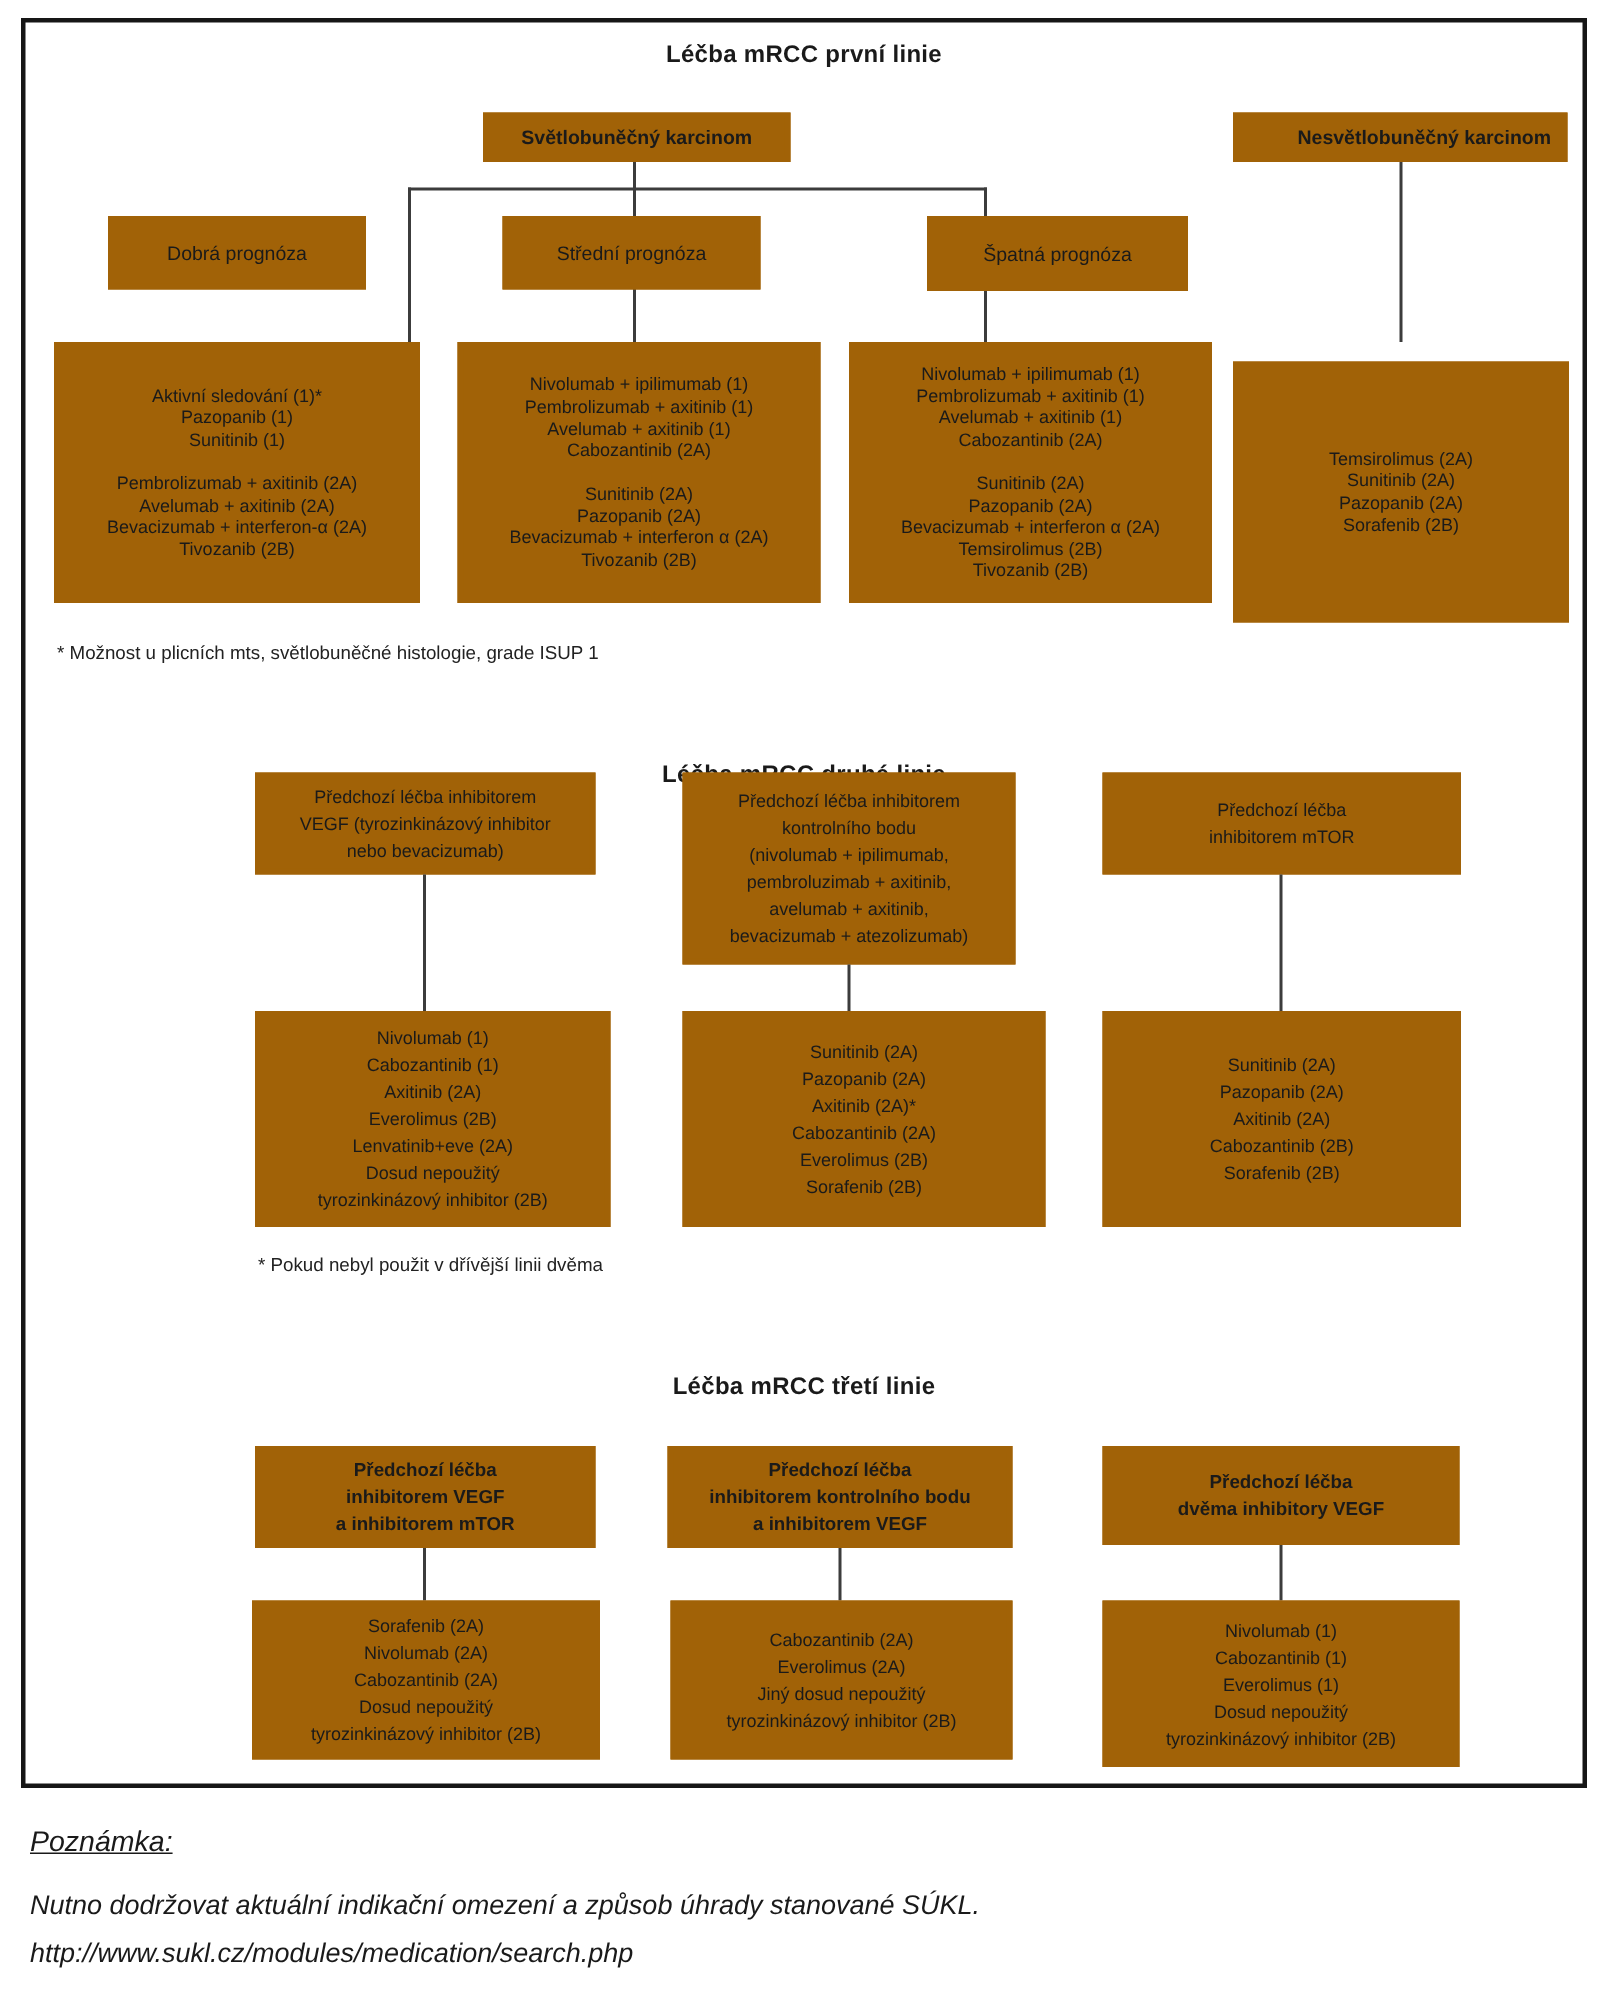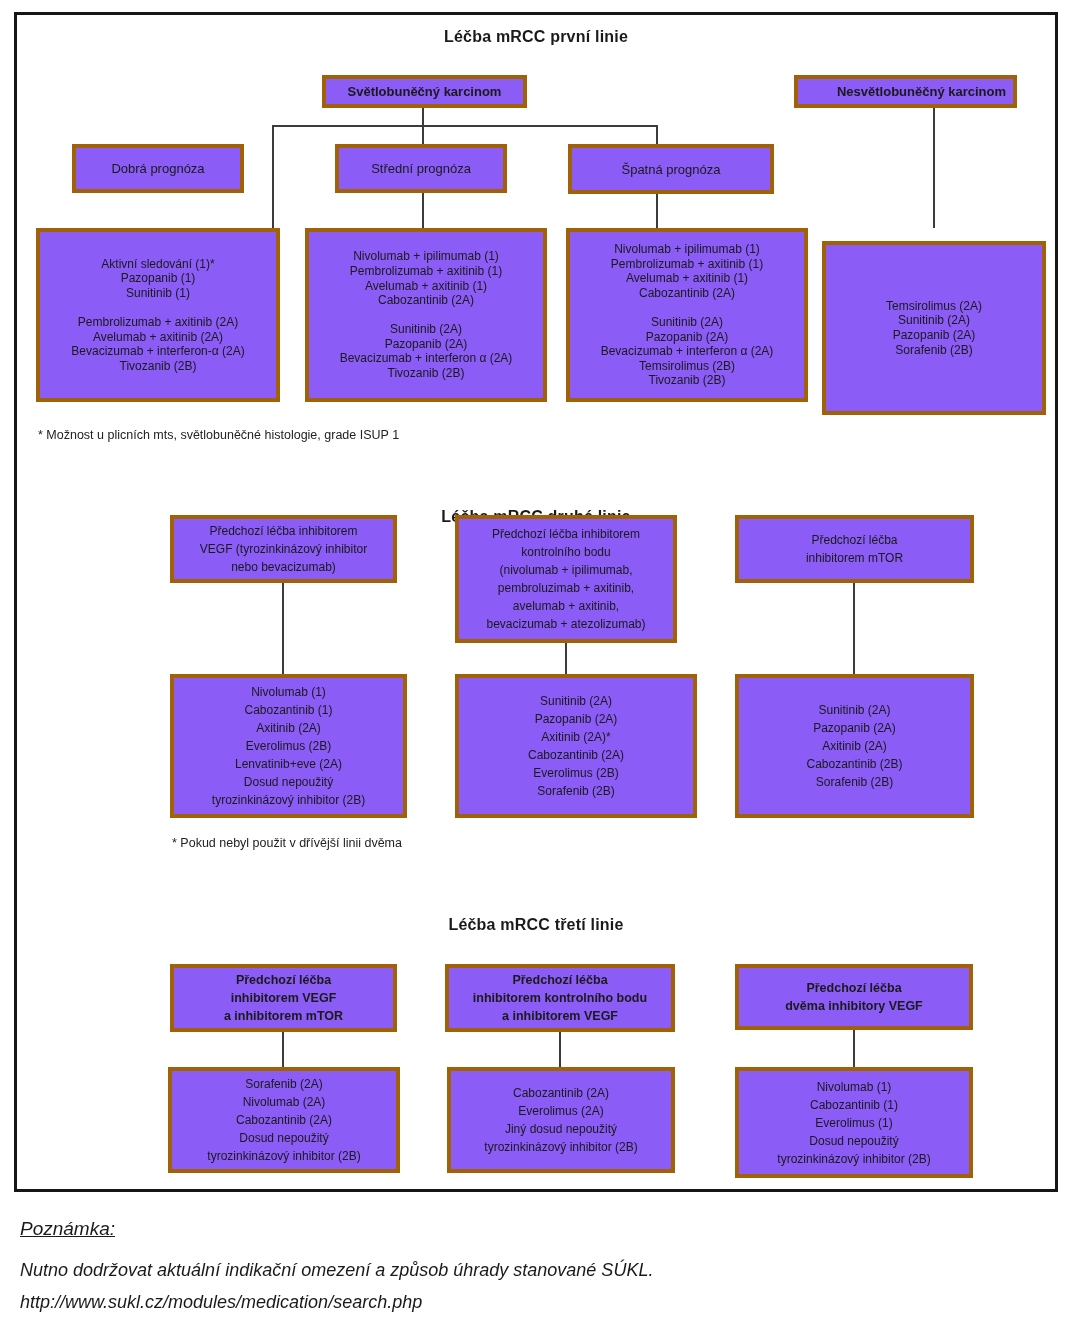--- a/index.html
+++ b/index.html
@@ -18,21 +18,21 @@
     left:14px;top:12px;width:1044px;height:1180px;
   }
   .sec-title{
     position:absolute;left:0;width:1072px;
     text-align:center;
     font-weight:bold;font-size:16px;
     letter-spacing:.2px;
   }
   .box{
     position:absolute;
-    background:#8b5cf6;
+    background:#a16207;
     border:4px solid #a16207;
     box-sizing:border-box;
     display:flex;align-items:center;justify-content:center;
     text-align:center;
   }
   .box span{
     display:block;width:100%;
     white-space:pre-line;
   }
   .label-box{font-size:13px;}
@@ -58,39 +58,39 @@
 
 <div class="stage">
 
   <div class="frame"></div>
 
   <div class="sec-title" style="top:28px;">Léčba mRCC první linie</div>
 
   <div class="box label-box bold" style="left:322px;top:75px;width:205px;height:33px;">
     <span>Světlobuněčný karcinom</span>
   </div>
-  <div class="box label-box bold" style="left:794px;top:75px;width:223px;height:33px;padding-left:32px;">
+  <div class="box label-box bold" style="left:822px;top:75px;width:223px;height:33px;padding-left:32px;">
     <span>Nesvětlobuněčný karcinom</span>
   </div>
 
   <div class="line" style="left:422px;top:108px;width:2px;height:36px;"></div>
   <div class="line" style="left:272px;top:125px;width:386px;height:2px;"></div>
   <div class="line" style="left:272px;top:125px;width:2px;height:103px;"></div>
   <div class="line" style="left:422px;top:192px;width:2px;height:36px;"></div>
   <div class="line" style="left:656px;top:125px;width:2px;height:19px;"></div>
   <div class="line" style="left:656px;top:194px;width:2px;height:34px;"></div>
   <div class="line" style="left:933px;top:108px;width:2px;height:120px;"></div>
 
   <div class="box label-box" style="left:335px;top:144px;width:172px;height:49px;">
     <span>Střední prognóza</span>
   </div>
   <div class="box label-box" style="left:72px;top:144px;width:172px;height:49px;">
     <span>Dobrá prognóza</span>
   </div>
-  <div class="box label-box" style="left:568px;top:144px;width:206px;height:50px;">
+  <div class="box label-box" style="left:618px;top:144px;width:174px;height:50px;">
     <span>Špatná prognóza</span>
   </div>
 
   <div class="box body-sm" style="left:36px;top:228px;width:244px;height:174px;">
     <span>Aktivní sledování (1)*
 Pazopanib (1)
 Sunitinib (1)
 
 Pembrolizumab + axitinib (2A)
 Avelumab + axitinib (2A)

